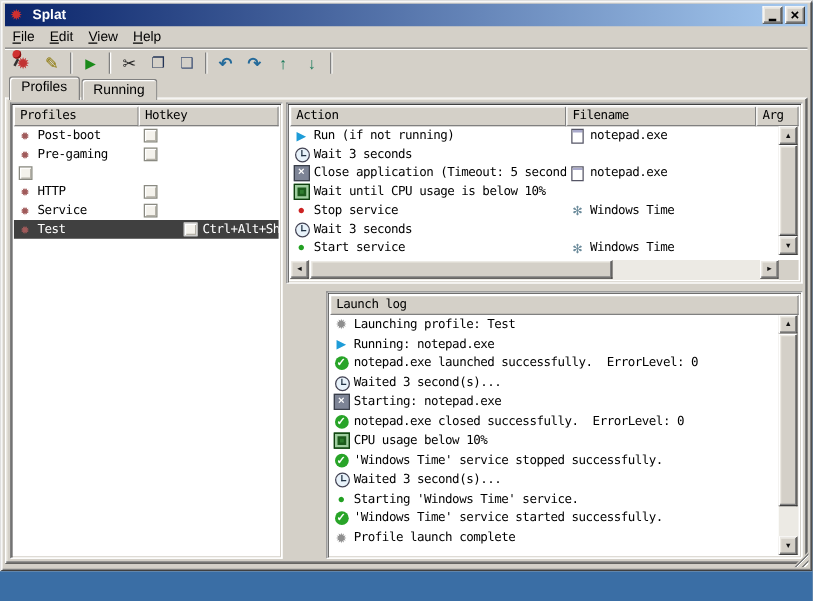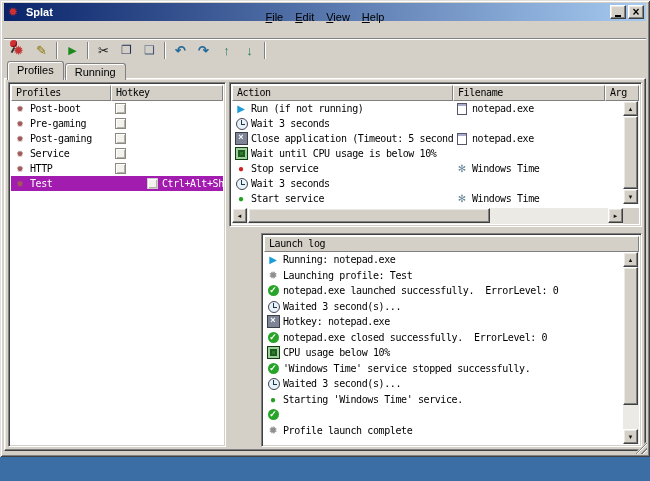--- a/index.html
+++ b/index.html
@@ -10,21 +10,21 @@
 
   
   .titlebar{position:absolute;left:4px;right:4px;top:3px;height:18px;
     background:linear-gradient(90deg,#0a246a,#a6caf0);display:flex;align-items:center;padding:0 2px;}
   .title-text{color:#fff;font-weight:bold;font-size:11px;margin-left:3px;flex:1;}
   .tbtn{width:16px;height:14px;margin-left:2px;background:#d4d0c8;border:1px solid;
     border-color:#fff #404040 #404040 #fff;box-shadow:inset -1px -1px 0 #808080, inset 1px 1px 0 #ece9e2;
     display:flex;align-items:center;justify-content:center;padding:0;font-family:inherit;}
 
   
-  .menubar{position:absolute;left:4px;right:4px;top:8px;height:17px;display:flex;align-items:center;justify-content:center;}
+  .menubar{position:absolute;left:4px;right:4px;top:21px;height:17px;display:flex;align-items:center;}
   .menu-item{padding:1px 6px;cursor:default;}
   .menu-item::first-letter{text-decoration:underline;}
 
   
   .toolbar{position:absolute;left:4px;right:4px;top:38px;height:23px;border-top:1px solid #808080;
     box-shadow:inset 0 1px 0 #fff;display:flex;align-items:center;padding-left:3px;}
   .tbtn2{width:23px;height:21px;background:transparent;border:1px solid transparent;display:flex;
     align-items:center;justify-content:center;padding:0;}
   .tsep{width:0;height:17px;margin:0 3px;border-left:1px solid #808080;border-right:1px solid #fff;}
   .tbi{display:inline-flex;width:18px;height:16px;align-items:center;justify-content:center;font-style:normal;font-size:13px;}
@@ -44,21 +44,21 @@
   .mono{font-family:"DejaVu Sans Mono",monospace;font-size:10px;letter-spacing:-0.4px;white-space:pre;}
   .hcell{height:16px;line-height:14px;padding:0 4px;background:#d4d0c8;border:1px solid;
     border-color:#fff #808080 #808080 #fff;font-family:"DejaVu Sans Mono",monospace;font-size:10px;
     letter-spacing:-0.4px;overflow:hidden;white-space:nowrap;}
   .lvhead{display:flex;height:16px;}
 
   .profiles-panel{left:3px;top:3px;width:218px;bottom:3px;}
   .prow{display:flex;height:15px;align-items:center;}
   .pname{width:100px;display:flex;align-items:center;padding-left:2px;overflow:hidden;}
   .phot{flex:1;display:flex;align-items:center;padding-left:2px;overflow:hidden;}
-  .prow.selected{background:#a21caf;color:#fff;gap:32px;}
+  .prow.selected{background:#404040;color:#fff;gap:32px;}
 
   .right-area{position:absolute;left:224px;right:3px;top:3px;bottom:3px;padding-left:22px;}
   .actions-panel{left:0;right:0;top:0;height:145px;}
   .arow{display:flex;height:15px;}
   .c-action{width:221px;display:flex;align-items:center;padding-left:2px;overflow:hidden;flex:none;}
   .c-file{width:152px;display:flex;align-items:center;padding-left:2px;overflow:hidden;flex:none;}
   .rows-wrap{position:absolute;left:0;right:16px;top:16px;bottom:20px;overflow:hidden;}
 
   .hsplitter{position:absolute;left:0;right:0;top:145px;height:6px;background:#d4d0c8;}
   .log-panel{left:0;right:0;top:151px;bottom:0;margin-left:32px;}
@@ -212,43 +212,39 @@
           <span class="pname">
               <i class="ic ic-profile-mark"></i>
               <span class="mono">Pre-gaming</span>
             </span>
           <span class="phot">
               <i class="ic ic-hotkey-key"></i>
               <span class="mono"></span>
             </span>
         </div>
         <div class="prow">
+          <span class="phot">
+              <i class="ic ic-hotkey-key"></i>
+              <span class="mono"></span>
+            </span>
+        </div>
+        <div class="prow">
           <span class="pname">
               <i class="ic ic-profile-mark"></i>
-              <span class="mono">Post-gaming</span>
+              <span class="mono">HTTP</span>
             </span>
           <span class="phot">
               <i class="ic ic-hotkey-key"></i>
               <span class="mono"></span>
             </span>
         </div>
         <div class="prow">
           <span class="pname">
               <i class="ic ic-profile-mark"></i>
               <span class="mono">Service</span>
-            </span>
-          <span class="phot">
-              <i class="ic ic-hotkey-key"></i>
-              <span class="mono"></span>
-            </span>
-        </div>
-        <div class="prow">
-          <span class="pname">
-              <i class="ic ic-profile-mark"></i>
-              <span class="mono">HTTP</span>
             </span>
           <span class="phot">
               <i class="ic ic-hotkey-key"></i>
               <span class="mono"></span>
             </span>
         </div>
         <div class="prow selected">
           <span class="pname">
               <i class="ic ic-profile-mark"></i>
               <span class="mono">Test</span>
@@ -357,38 +353,38 @@
 
       <div class="hsplitter"></div>
 
       <div class="lv log-panel">
         <div class="lv-inner">
           <div class="lvhead">
             <span class="hcell" style="flex:1">Launch log</span>
           </div>
           <div class="log-rows">
             <div class="lrow">
+                <i class="ic ic-splat"></i>
+                <span class="mono">Launching profile: Test</span>
+              </div>
+            <div class="lrow">
                 <i class="ic ic-run"></i>
                 <span class="mono">Running: notepad.exe</span>
               </div>
             <div class="lrow">
-                <i class="ic ic-splat"></i>
-                <span class="mono">Launching profile: Test</span>
-              </div>
-            <div class="lrow">
                 <i class="ic ic-check"></i>
                 <span class="mono">notepad.exe launched successfully.  ErrorLevel: 0</span>
               </div>
             <div class="lrow">
                 <i class="ic ic-wait"></i>
                 <span class="mono">Waited 3 second(s)...</span>
               </div>
             <div class="lrow">
                 <i class="ic ic-close-app"></i>
-                <span class="mono">Hotkey: notepad.exe</span>
+                <span class="mono">Starting: notepad.exe</span>
               </div>
             <div class="lrow">
                 <i class="ic ic-check"></i>
                 <span class="mono">notepad.exe closed successfully.  ErrorLevel: 0</span>
               </div>
             <div class="lrow">
                 <i class="ic ic-cpu"></i>
                 <span class="mono">CPU usage below 10%</span>
               </div>
             <div class="lrow">
@@ -398,20 +394,21 @@
             <div class="lrow">
                 <i class="ic ic-wait"></i>
                 <span class="mono">Waited 3 second(s)...</span>
               </div>
             <div class="lrow">
                 <i class="ic ic-start"></i>
                 <span class="mono">Starting 'Windows Time' service.</span>
               </div>
             <div class="lrow">
                 <i class="ic ic-check"></i>
+                <span class="mono">'Windows Time' service started successfully.</span>
               </div>
             <div class="lrow">
                 <i class="ic ic-splat"></i>
                 <span class="mono">Profile launch complete</span>
               </div>
           </div>
 
           <div class="sb" style="right:0;top:16px;width:16px;bottom:0">
             <button class="sb-btn sb-up" style="left:0;top:0"></button>
             <div class="sb-thumb" style="left:0;top:15px;width:15px;height:72%"></div>

